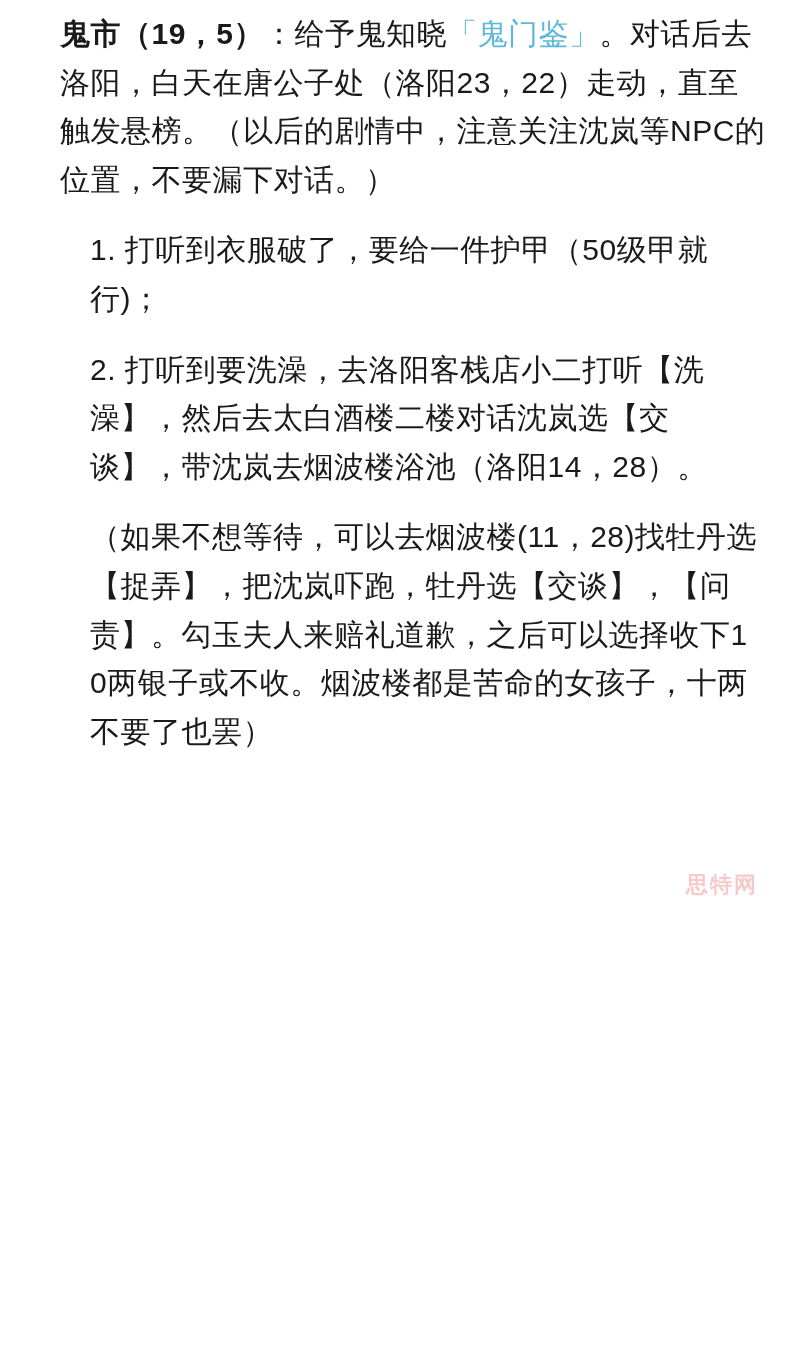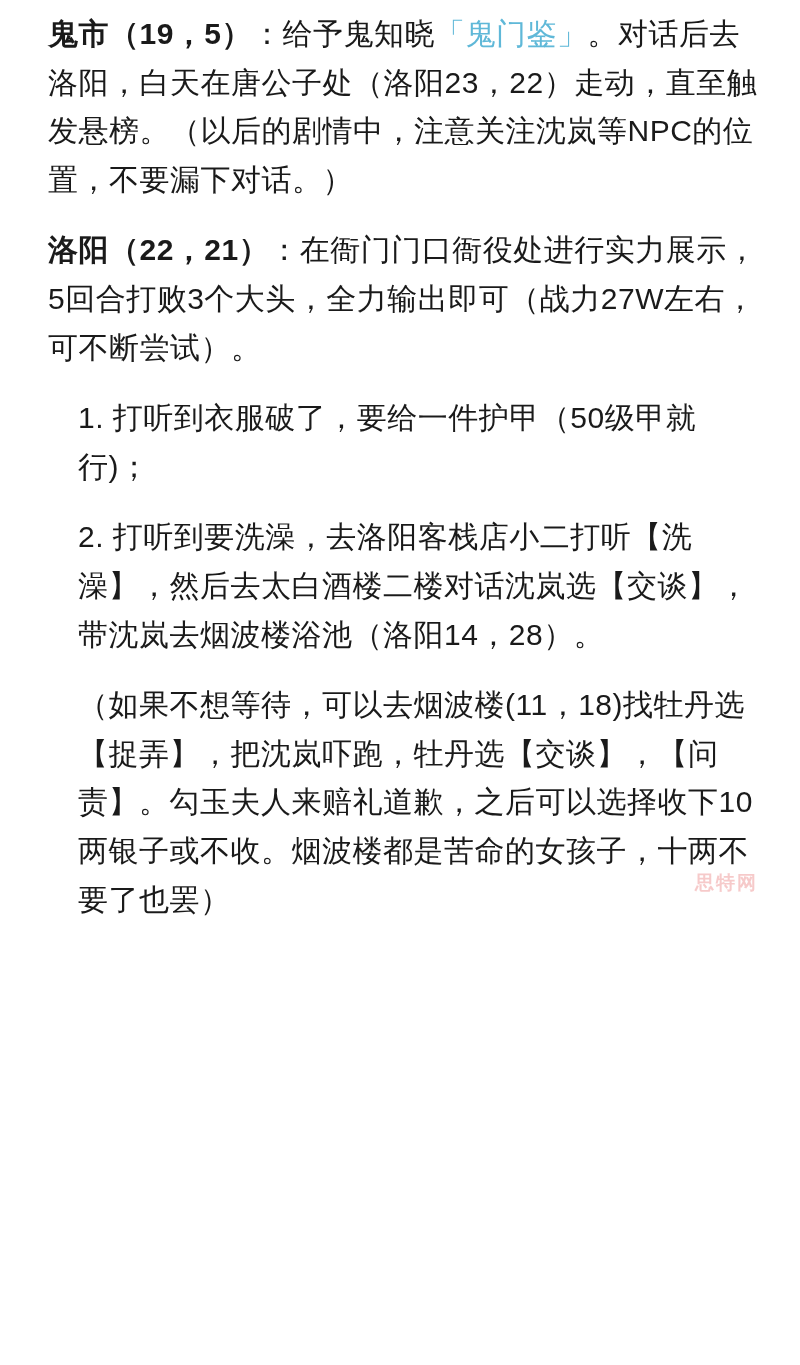--- a/index.html
+++ b/index.html
@@ -13,21 +13,21 @@
     font-family: "Liberation Sans", "DejaVu Sans", sans-serif;
     color: #1a1a1a;
     position: relative;
     overflow: hidden;
   }
   .page {
     position: relative;
     width: 800px;
     min-height: 1365px;
     box-sizing: border-box;
-    padding: 10px 34px 20px 48px;
+    padding: 10px 34px 20px 60px;
   }
   .para {
     font-size: 30px;
     line-height: 1.62;
     margin: 0 0 22px 0;
     letter-spacing: 0.5px;
     text-align: left;
     word-break: break-all;
   }
   .para.indent {
@@ -43,41 +43,40 @@
   .hl-blue {
     color: #5fb8d8;
   }
   .hl-red {
     color: #ff0000;
   }
   .watermark {
     position: absolute;
     right: 42px;
     top: 870px;
-    font-size: 19px;
+    font-size: 22px;
     color: #f4b9b9;
     opacity: 0.75;
     letter-spacing: 2px;
     font-weight: bold;
     pointer-events: none;
     user-select: none;
   }
 </style>
 </head>
 <body>
 
 <div class="page">
 
   <p class="para"><span class="loc">鬼市（19，5）</span><span>：给予鬼知晓</span><span class="hl-blue">「鬼门鉴」</span><span>。对话后去洛阳，白天在唐公子处（洛阳23，22）走动，直至触发悬榜。（以后的剧情中，注意关注沈岚等NPC的位置，不要漏下对话。）</span></p>
 
-  <p class="para"><span class="loc">洛阳（22，21）</span><span>：在衙门门口衙役处进行实力展示，5回合打败3个大头，全力输出即可（战力27W左右，可不断尝试）。</span></p>
 
 
   <p class="para indent"><span>1. 打听到衣服破了，要给一件护甲（50级甲就行)；</span></p>
 
   <p class="para indent"><span>2. 打听到要洗澡，去洛阳客栈店小二打听【洗澡】，然后去太白酒楼二楼对话沈岚选【交谈】，带沈岚去烟波楼浴池（洛阳14，28）。</span></p>
 
 
-  <p class="para indent"><span>（如果不想等待，可以去烟波楼(11，18)找牡丹选【捉弄】，把沈岚吓跑，牡丹选【交谈】，【问责】。勾玉夫人来赔礼道歉，之后可以选择收下10两银子或不收。烟波楼都是苦命的女孩子，十两不要了也罢）</span></p>
+  <p class="para indent"><span>（如果不想等待，可以去烟波楼(11，28)找牡丹选【捉弄】，把沈岚吓跑，牡丹选【交谈】，【问责】。勾玉夫人来赔礼道歉，之后可以选择收下10两银子或不收。烟波楼都是苦命的女孩子，十两不要了也罢）</span></p>
 
   <div class="watermark">思特网</div>
 
 </div>
 
 </body></html>

